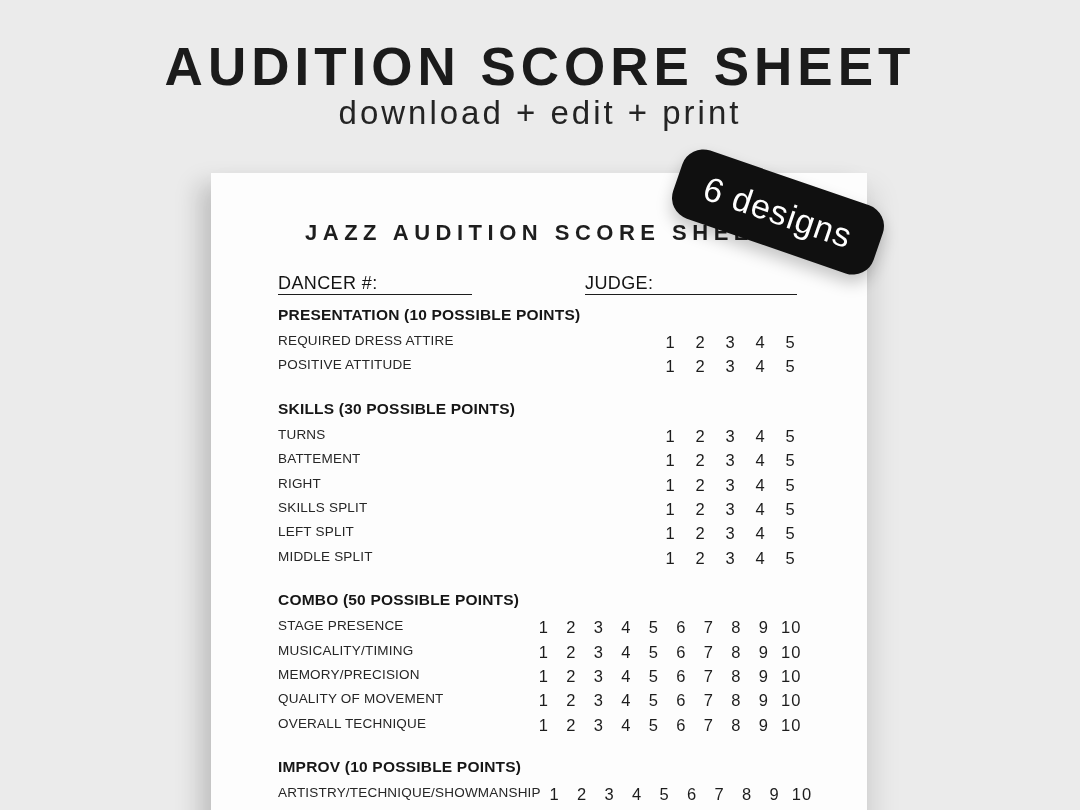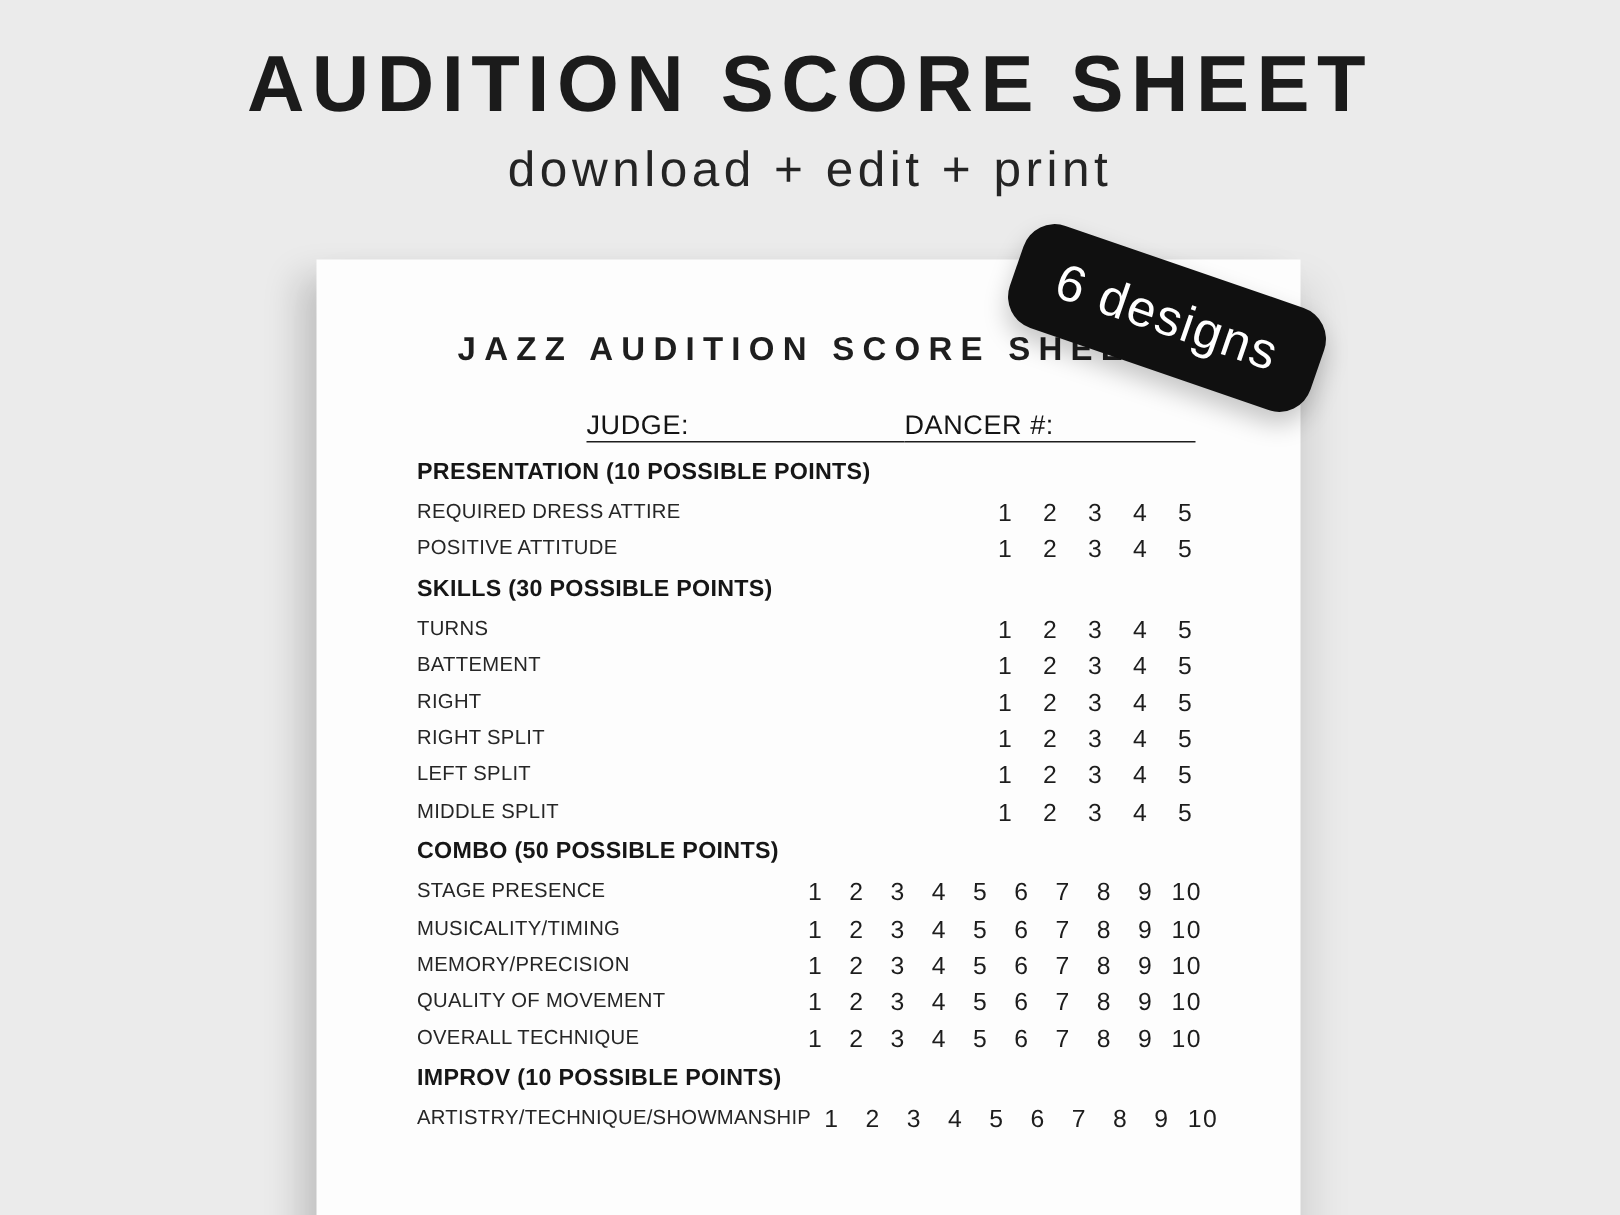--- a/index.html
+++ b/index.html
@@ -17,21 +17,21 @@
     width: 1080px;
     height: 810px;
     overflow: hidden;
     background: var(--bg);
     font-family: "Liberation Sans", sans-serif;
     color: var(--ink);
   }
   .page-title {
     position: absolute;
     left: 0; right: 0; top: 30px;
-    margin: 0;
+    margin: 10px;
     text-align: center;
     font-size: 53px;
     line-height: 1;
     font-weight: 700;
     letter-spacing: 5px;
     color: var(--ink);
     white-space: nowrap;
   }
   .page-subtitle {
     position: absolute;
@@ -66,21 +66,21 @@
     border-bottom: 1.5px solid #1d1d1d;
     height: 22px;
     font-size: 18px;
     letter-spacing: 0.4px;
     color: #141414;
     white-space: nowrap;
   }
   .field-dancer { width: 194px; }
   .field-judge  { width: 212px; margin-left: 113px; }
   .sections { padding: 0 62px 0 67px; }
-  .section { margin-top: 0; }
+  .section { margin-top: 16px; }
   .section:first-child { margin-top: 9px; }
   .section-heading {
     font-size: 15.5px;
     line-height: 22px;
     font-weight: 700;
     letter-spacing: 0.2px;
     color: #161616;
     margin: 0 0 7px 0;
     white-space: nowrap;
   }
@@ -125,26 +125,26 @@
 
 <div class="canvas">
 
   <h1 class="page-title">AUDITION SCORE SHEET</h1>
   <div class="page-subtitle">download + edit + print</div>
 
   <div class="paper">
     <h2 class="sheet-title">JAZZ AUDITION SCORE SHEET</h2>
 
     <div class="fields">
+      <div class="field field-dancer">
+        <span>DANCER #:</span>
+      </div>
       <div class="field field-judge">
         <span>JUDGE:</span>
       </div>
-      <div class="field field-dancer">
-        <span>DANCER #:</span>
-      </div>
     </div>
 
     <div class="sections" id="sections">
         <div class="section">
           <div class="section-heading">PRESENTATION (10 POSSIBLE POINTS)</div>
           <div class="score-row">
             <div class="row-label">REQUIRED DRESS ATTIRE</div>
             <div class="nums scale-5">
               <div class="num">1</div>
               <div class="num">2</div>
@@ -190,21 +190,21 @@
             <div class="row-label">RIGHT</div>
             <div class="nums scale-5">
               <div class="num">1</div>
               <div class="num">2</div>
               <div class="num">3</div>
               <div class="num">4</div>
               <div class="num">5</div>
             </div>
           </div>
           <div class="score-row">
-            <div class="row-label">RIGHT SPLIT</div>
+            <div class="row-label">SKILLS SPLIT</div>
             <div class="nums scale-5">
               <div class="num">1</div>
               <div class="num">2</div>
               <div class="num">3</div>
               <div class="num">4</div>
               <div class="num">5</div>
             </div>
           </div>
           <div class="score-row">
             <div class="row-label">LEFT SPLIT</div>

